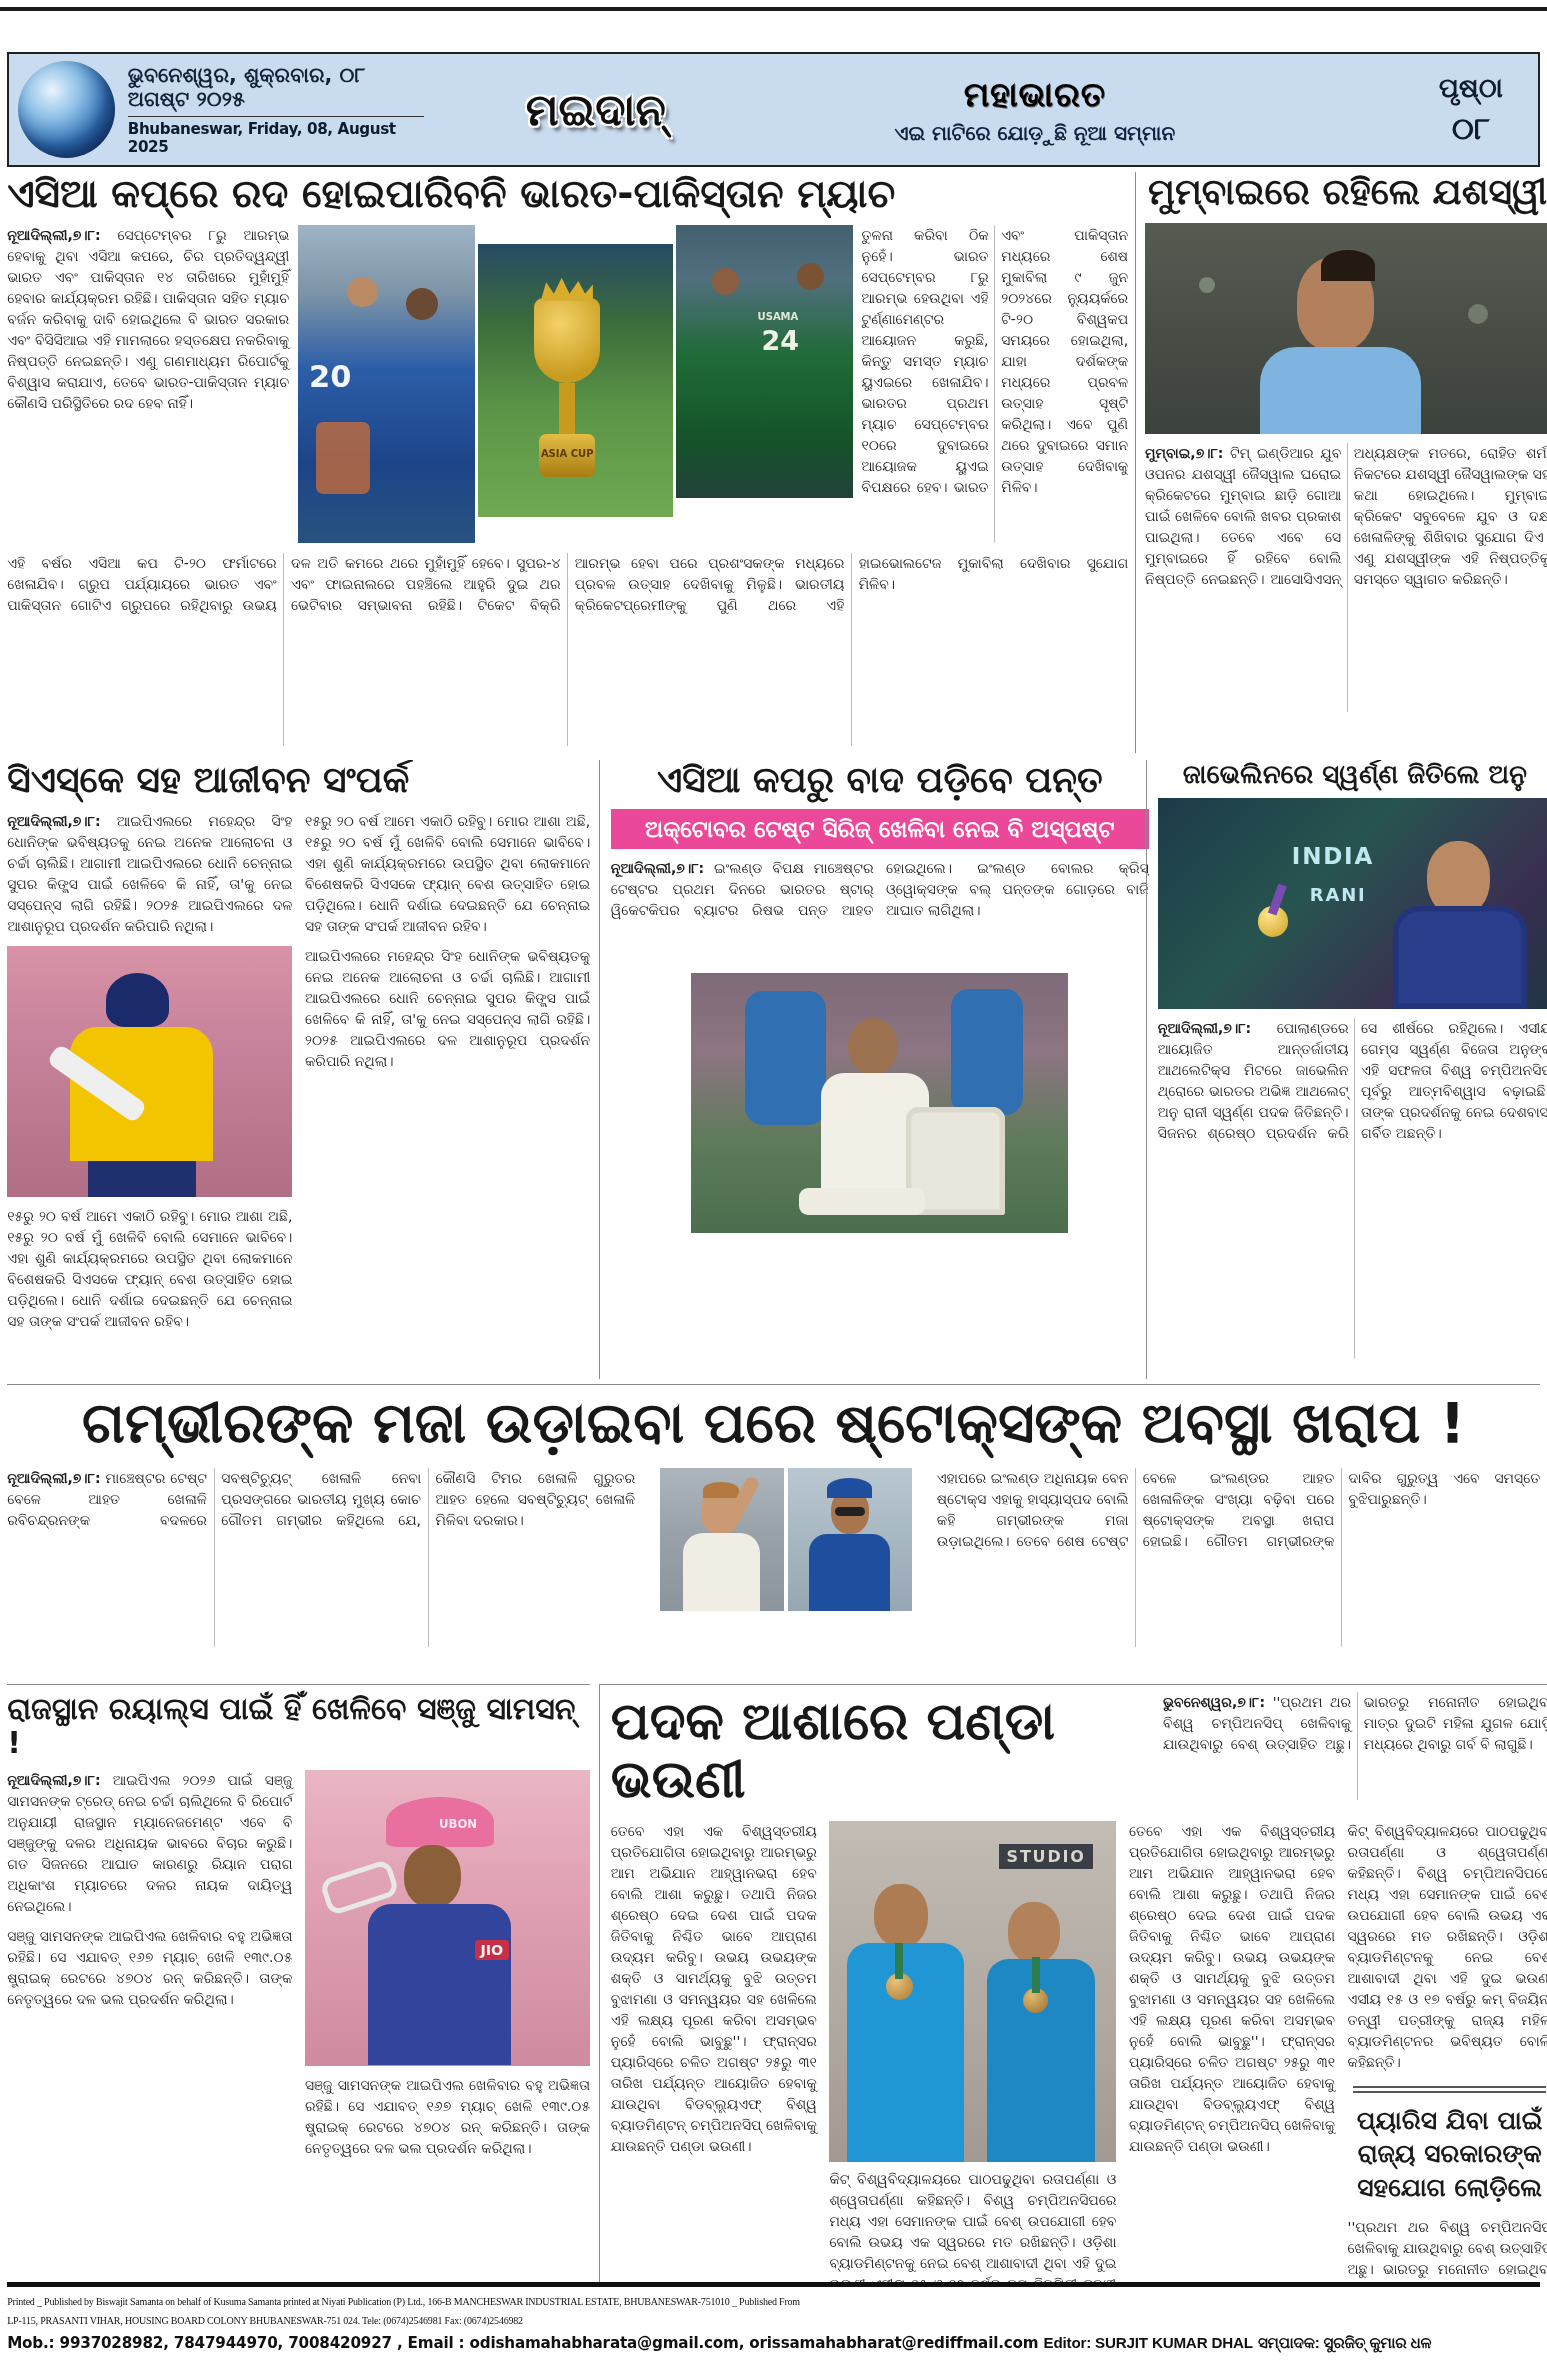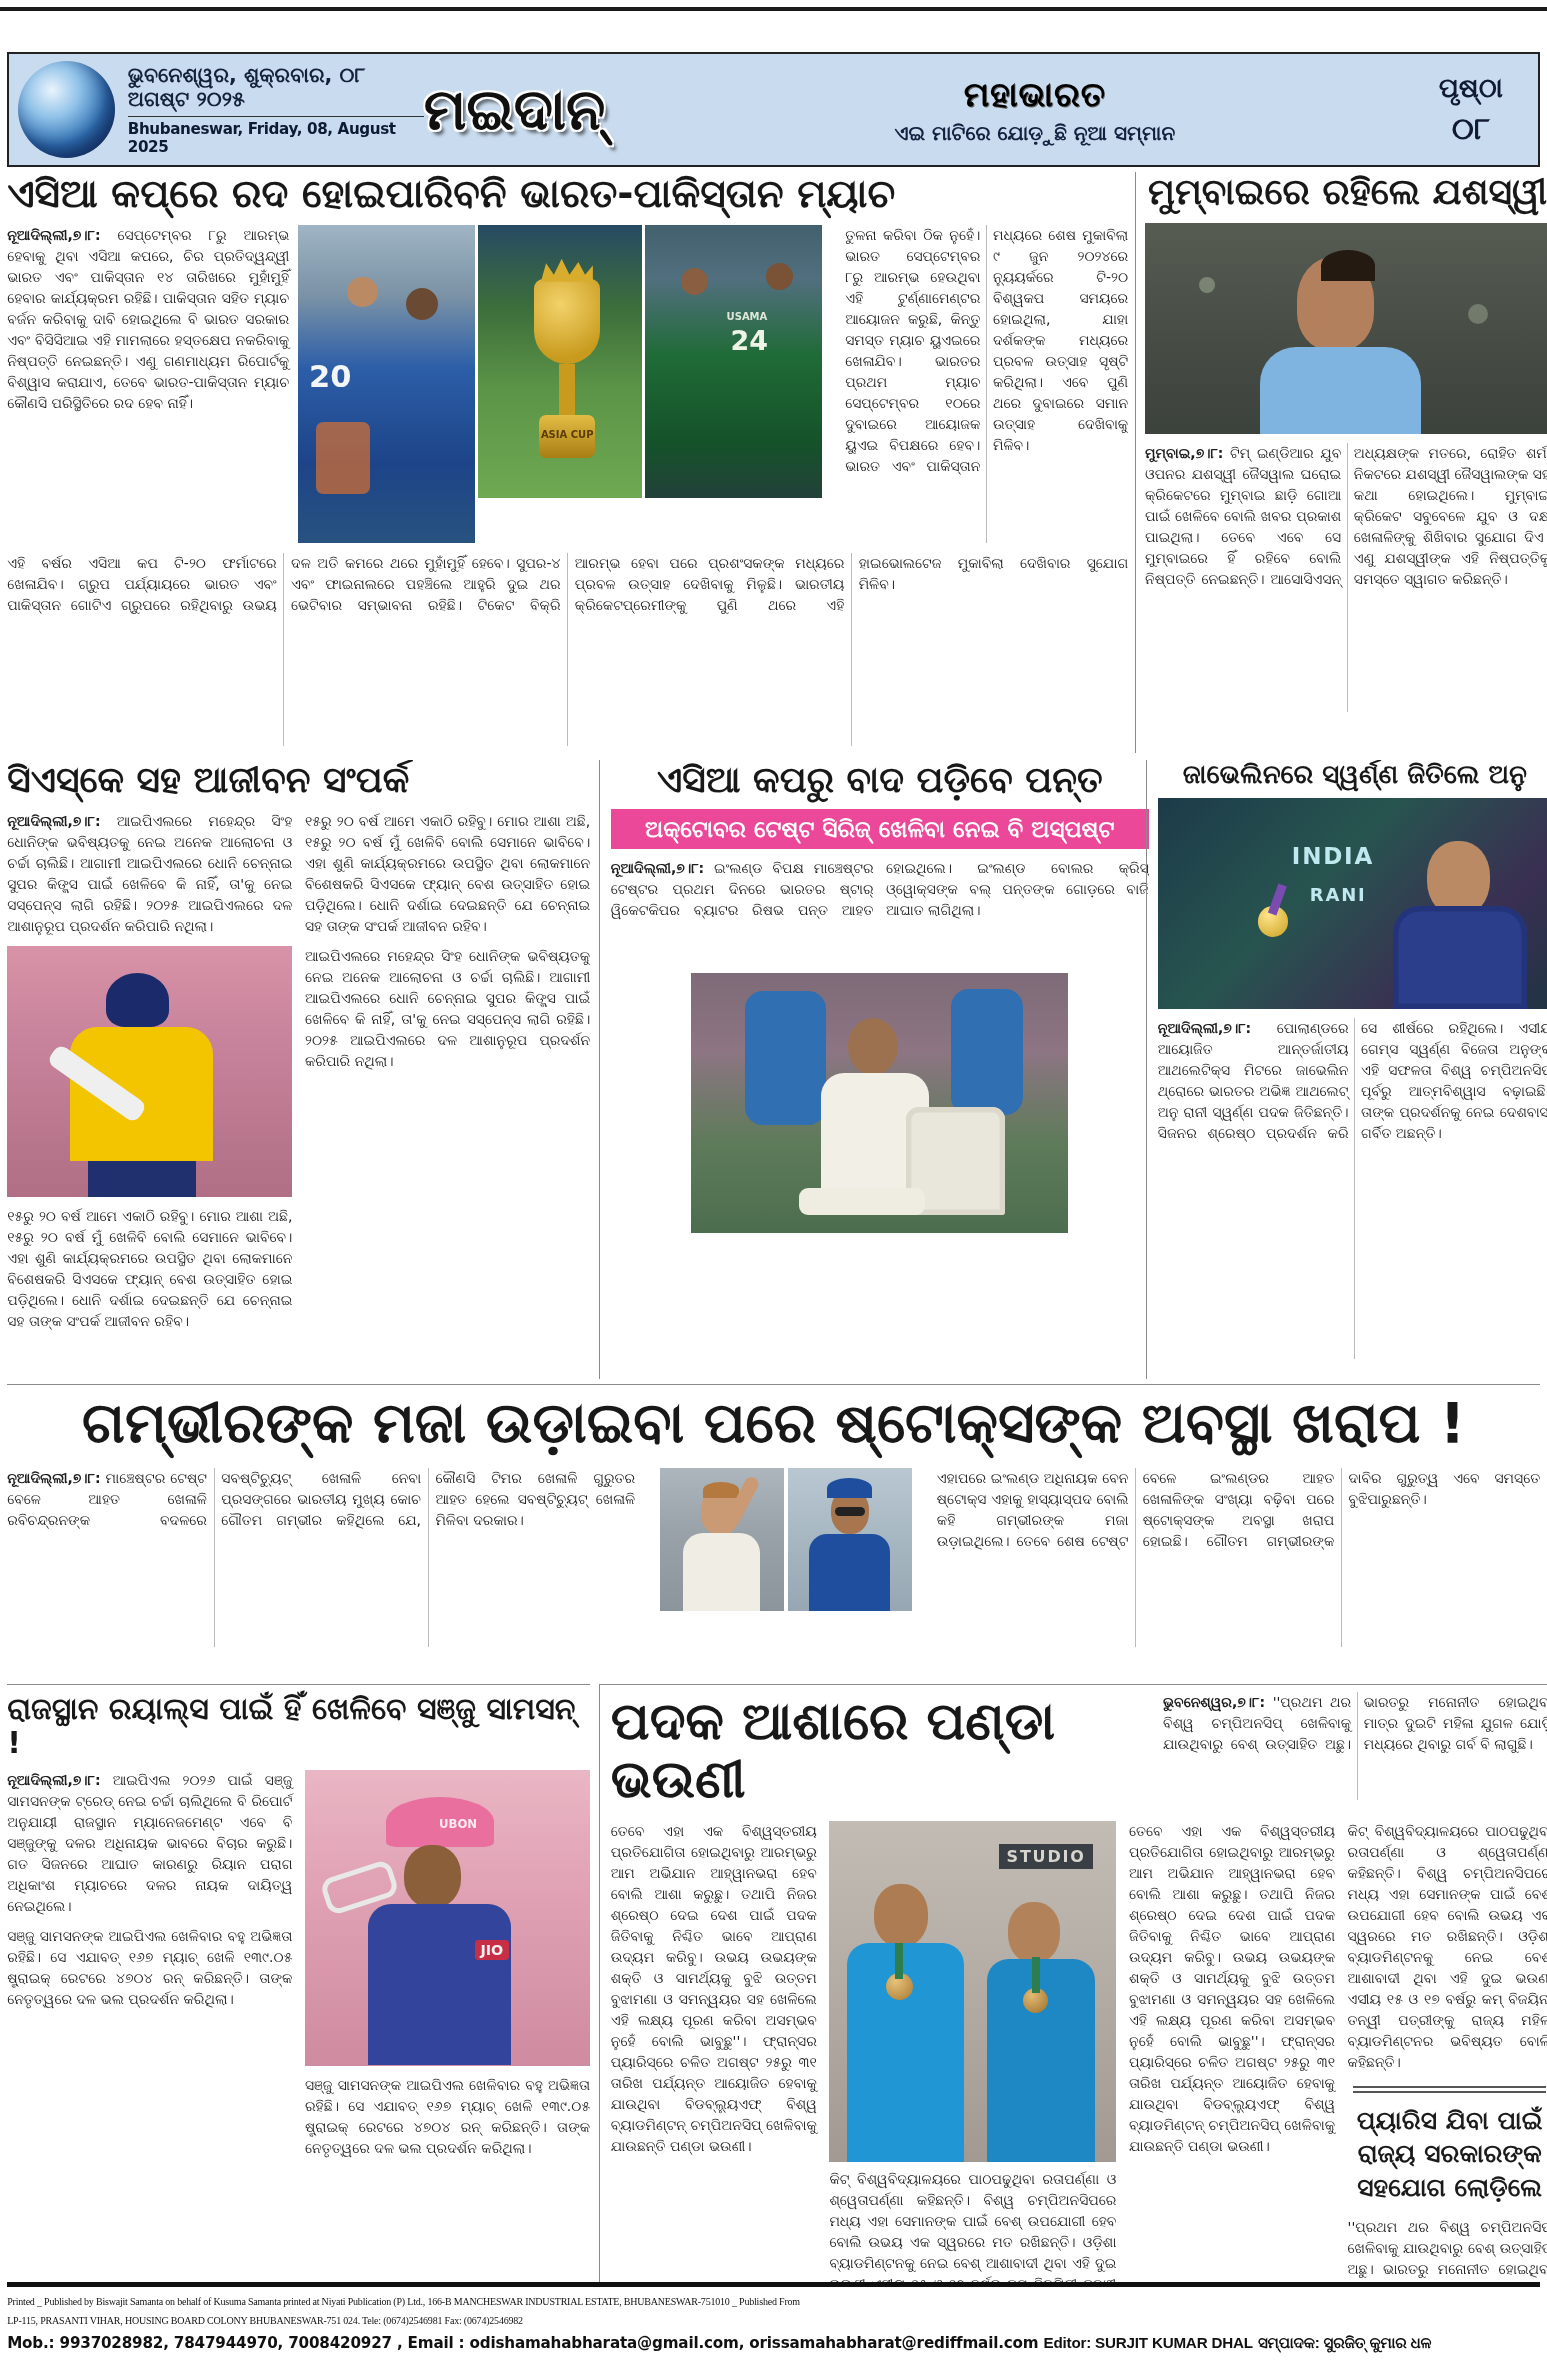--- a/index.html
+++ b/index.html
@@ -10,22 +10,22 @@
   
   .masthead{position:absolute;top:52px;left:7.2px;right:7.2px;height:111px;
             background:#c9dbee;border:2.7px solid #222;display:flex;align-items:center;}
   .globe{width:97px;height:97px;border-radius:50%;margin:3.6px 12.6px 3.6px 9px;flex:0 0 auto;
          background:radial-gradient(circle at 35% 30%,#eaf4fd 0%,#8fc1e8 30%,#2f6fb2 60%,#123c72 100%);
          box-shadow:inset -7.2px -9px 16px rgba(0,0,40,.45);}
   .mast-dates{flex:0 0 296px;}
   .date-odia{font-size:20.6px;font-weight:bold;color:#14213a;border-bottom:1.8px solid #333;
              padding-bottom:5.4px;margin-bottom:3.6px;}
   .date-eng{font-size:15.2px;font-weight:bold;color:#0d1b33;letter-spacing:-0.4px;}
-  .mast-title{flex:0 0 242px;font-size:57px;font-weight:bold;color:#101010;line-height:1;
-              text-shadow:1.8px 1.8px 0 #fff,-1.8px -1.8px 0 #fff,1.8px -1.8px 0 #fff,-1.8px 1.8px 0 #fff,3.6px 4.5px 3.6px rgba(0,0,0,.55);}
+  .mast-title{flex:0 0 242px;font-size:44px;font-weight:bold;color:#101010;line-height:1;
+              text-shadow:1.8px 1.8px 0 #fff,-1.8px -1.8px 0 #fff,1.8px -1.8px 0 #fff,-1.8px 1.8px 0 #fff,3.6px 4.5px 3.6px rgba(0,0,0,.55);text-align:right;}
   .mast-center{flex:1 1 auto;text-align:center;}
   .paper-name{font-size:34px;font-weight:900;color:#000;letter-spacing:0.9px;
               text-shadow:0.9px 0.9px 0 #666;}
   .tagline{font-size:20px;font-weight:bold;color:#12213f;margin-top:5.4px;}
   .mast-page{flex:0 0 134px;text-align:center;}
   .page-label{font-size:27px;font-weight:bold;color:#101a33;}
   .page-number{font-size:30.5px;font-weight:bold;color:#101a33;margin-top:7.2px;}
 
   
   .hl{font-weight:bold;color:#181818;line-height:1.12;margin:0;}
@@ -129,21 +129,21 @@
         <p class="bt"><span class="dl">ନୂଆଦିଲ୍ଲୀ,୭।୮:</span>
           <span>ସେପ୍ଟେମ୍ବର ୮ରୁ ଆରମ୍ଭ ହେବାକୁ ଥିବା ଏସିଆ କପରେ, ଚିର ପ୍ରତିଦ୍ୱନ୍ଦ୍ୱୀ ଭାରତ ଏବଂ ପାକିସ୍ତାନ ୧୪ ତାରିଖରେ ମୁହାଁମୁହିଁ ହେବାର କାର୍ଯ୍ୟକ୍ରମ ରହିଛି। ପାକିସ୍ତାନ ସହିତ ମ୍ୟାଚ ବର୍ଜନ କରିବାକୁ ଦାବି ହୋଇଥିଲେ ବି ଭାରତ ସରକାର ଏବଂ ବିସିସିଆଇ ଏହି ମାମଲାରେ ହସ୍ତକ୍ଷେପ ନକରିବାକୁ ନିଷ୍ପତ୍ତି ନେଇଛନ୍ତି। ଏଣୁ ଗଣମାଧ୍ୟମ ରିପୋର୍ଟକୁ ବିଶ୍ୱାସ କରାଯାଏ, ତେବେ ଭାରତ-ପାକିସ୍ତାନ ମ୍ୟାଚ କୌଣସି ପରିସ୍ଥିତିରେ ରଦ ହେବ ନାହିଁ।</span></p>
       </div>
       <div class="a-photos">
         <div class="ph" style="width:177px;height:318px;background:linear-gradient(180deg,#9fb4c4 0%,#7b93a6 22%,#2c5ea8 45%,#1d4488 75%,#28527f 100%);">
           <span style="left:10.8px;top:134px;color:#f3f5f8;font-size:30.5px;">20</span>
           <span style="left:49px;top:52px;width:30.5px;height:30.5px;border-radius:50%;background:#b98a63;"></span>
           <span style="left:108px;top:63px;width:32px;height:32px;border-radius:50%;background:#6b4a33;"></span>
           <span style="left:18px;top:197px;width:54px;height:72px;background:#e8732a;border-radius:7.2px;opacity:.65;"></span>
         </div>
-        <div class="ph" style="width:164px;height:273px;background:linear-gradient(180deg,#274a63 0%,#3c6e3b 30%,#5c9447 60%,#6fa952 100%);">
+        <div class="ph" style="width:195px;height:273px;background:linear-gradient(180deg,#274a63 0%,#3c6e3b 30%,#5c9447 60%,#6fa952 100%);margin-top:19px;">
           <span style="left:56px;top:54px;width:66px;height:85px;background:radial-gradient(circle at 40% 30%,#f3d26a,#c89b1e 75%);border-radius:10.8px 10.8px 38px 38px;"></span>
           <span style="left:63px;top:34px;width:52px;height:23px;background:#d8ac2c;clip-path:polygon(0 100%,10% 20%,25% 70%,40% 0,55% 70%,72% 15%,85% 70%,100% 30%,100% 100%);"></span>
           <span style="left:81px;top:139px;width:16px;height:54px;background:#c89b1e;"></span>
           <span style="left:61px;top:190px;width:56px;height:43px;background:linear-gradient(180deg,#e3bd45,#a87d12);border-radius:7.2px;"></span>
           <span style="left:63px;top:204px;color:#5b3c06;font-size:10px;">ASIA CUP</span>
         </div>
         <div class="ph" style="width:177px;height:273px;background:linear-gradient(180deg,#43606e 0%,#516f7e 20%,#1f6b36 48%,#15522a 80%,#23413a 100%);">
           <span style="left:82px;top:86px;color:#dfe8d8;font-size:10px;">USAMA</span>
           <span style="left:86px;top:100px;color:#eef3e6;font-size:27px;">24</span>
           <span style="left:36px;top:43px;width:27px;height:27px;border-radius:50%;background:#8a5f41;"></span>

